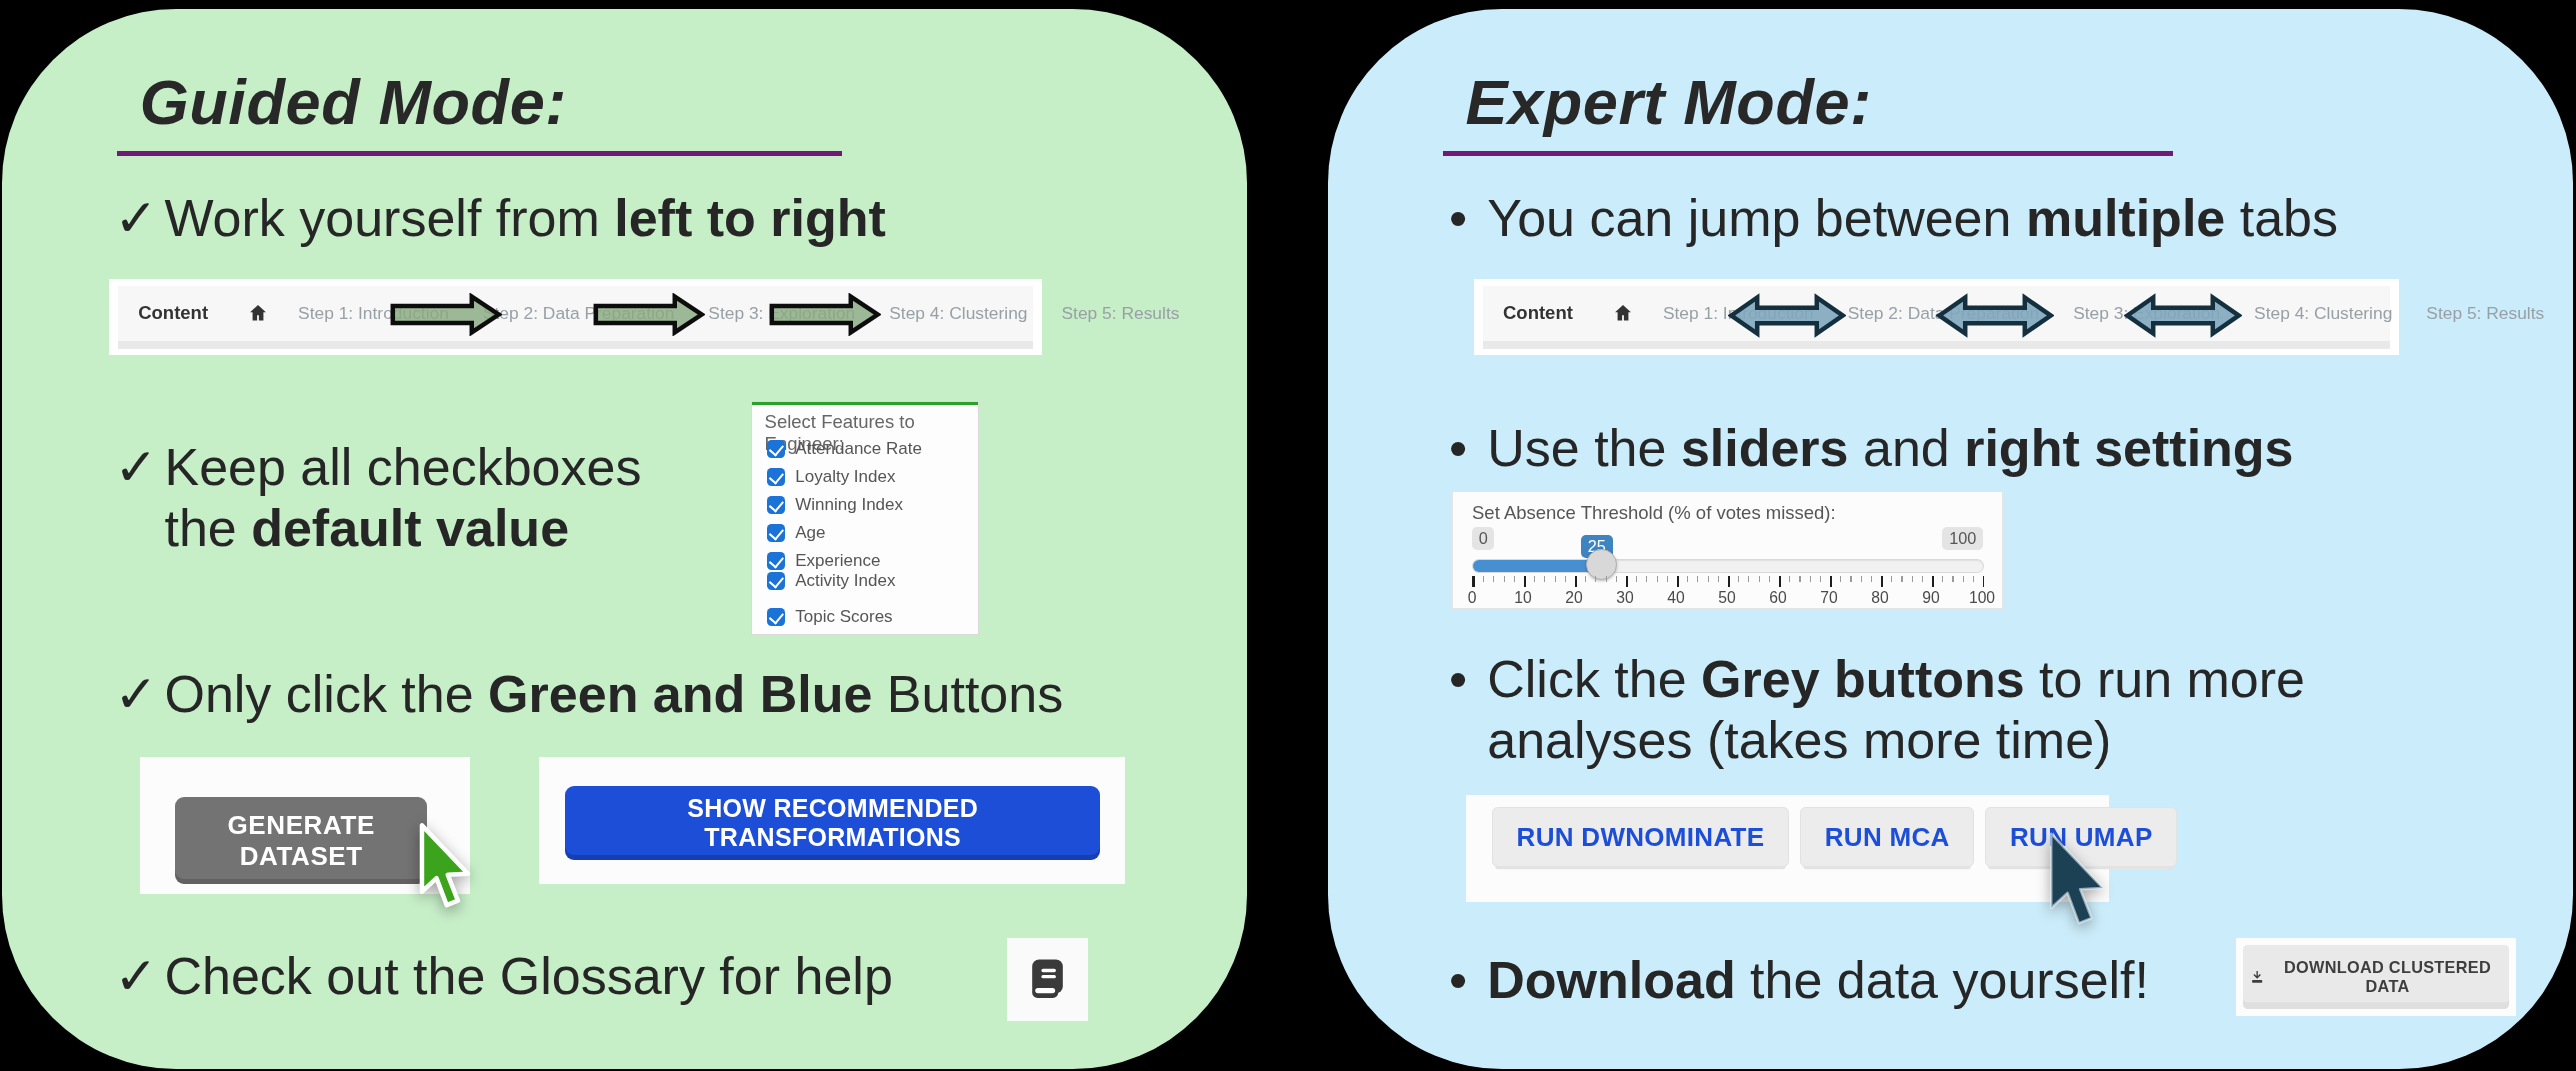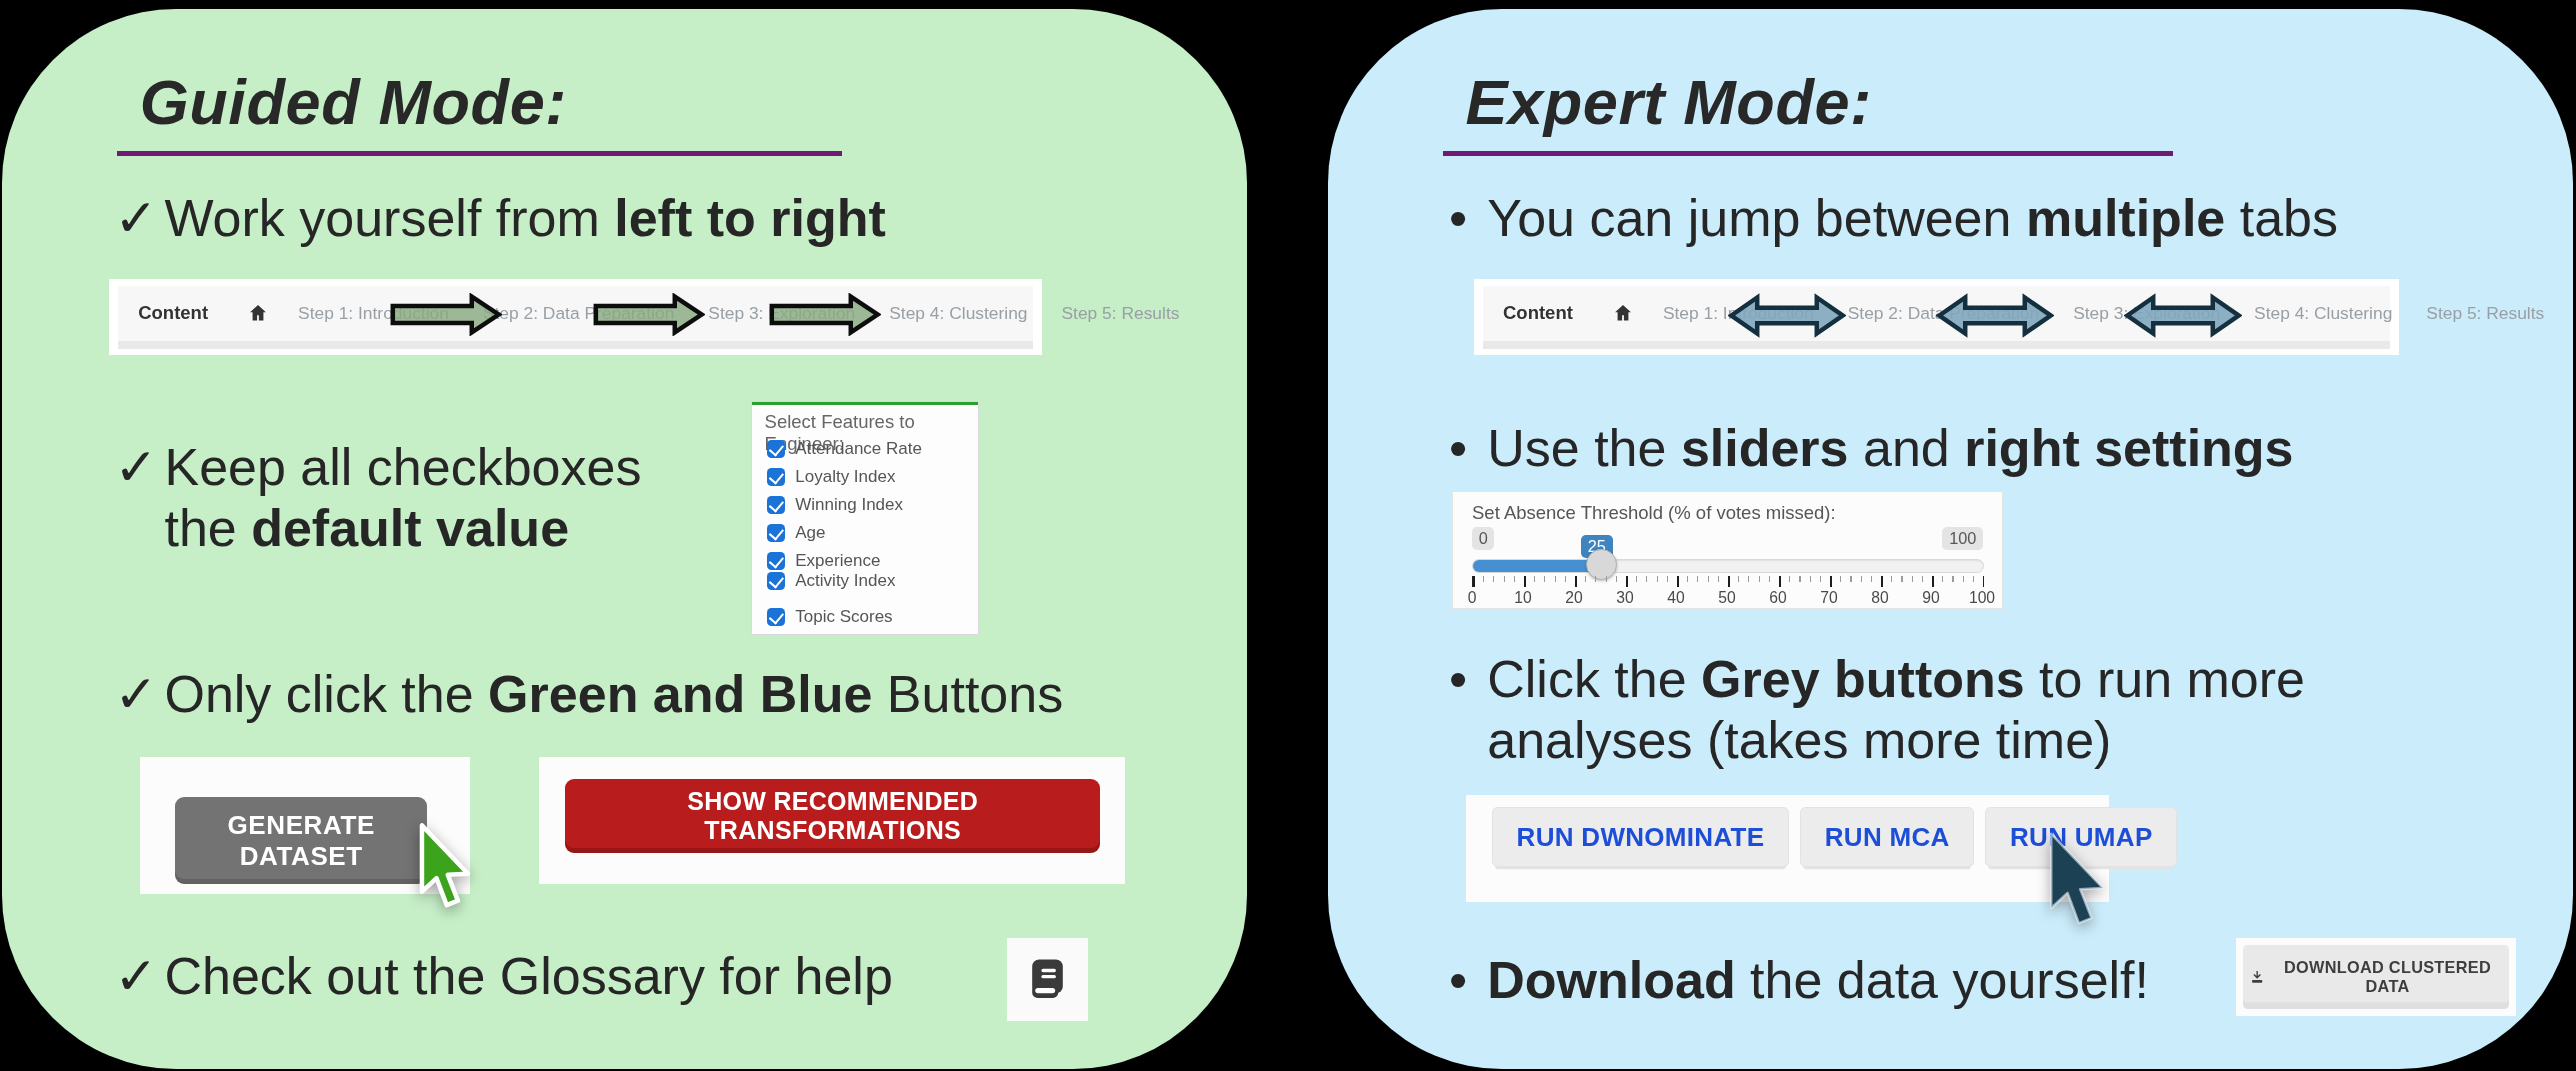--- a/index.html
+++ b/index.html
@@ -33,22 +33,22 @@
   .feat-title{position:absolute;left:12.4px;top:9px;font-size:18.5px;color:#666;}
   .feat-row{position:absolute;left:14.6px;display:flex;align-items:center;gap:10px;font-size:17px;color:#555;white-space:nowrap;}
   .cb{width:18.5px;height:18.5px;border-radius:4.5px;background:#1b73d8;position:relative;flex:0 0 auto;}
   .cb::after{content:"";position:absolute;left:5px;top:2.2px;width:6.7px;height:10.7px;border:solid #fff;border-width:0 2.2px 2.2px 0;transform:rotate(40deg);}
 
   
   .shot-card{position:absolute;background:#fcfcfc;}
   .btn-green{position:absolute;left:35px;top:40px;width:252px;height:87px;border:none;border-radius:9px;
              background:#737373;color:#fff;font-weight:700;font-size:26px;letter-spacing:0.6px;
              font-family:inherit;box-shadow:inset 0 -5px 0 rgba(0,0,0,.14);}
-  .btn-blue{position:absolute;left:26px;top:22px;width:535px;height:74px;border:none;border-radius:9px;
-            background:#b91c1c;color:#fff;font-weight:700;font-size:25px;letter-spacing:0.3px;
+  .btn-blue{position:absolute;left:26px;top:29px;width:535px;height:74px;border:none;border-radius:9px;
+            background:#1d4ed8;color:#fff;font-weight:700;font-size:25px;letter-spacing:0.3px;
             font-family:inherit;box-shadow:inset 0 -5px 0 rgba(0,0,0,.18);}
   .tile{position:absolute;background:#fafafa;display:flex;align-items:center;justify-content:center;}
 
   
   .s-card{position:absolute;background:#fcfcfc;border:1.1px solid #e4e4e4;box-sizing:border-box;}
   .s-label{position:absolute;left:19px;top:10px;font-size:18.5px;color:#555;}
   .badge{position:absolute;top:35px;padding:2.2px 6.7px;border-radius:5px;background:#e4e4e4;color:#555;font-size:16.3px;}
   .badge.blue{background:#3d84c0;color:#fff;margin-top:8px;}
   .track{position:absolute;left:19px;top:67px;width:510px;height:12.4px;border-radius:6.7px;
          background:#f1f1f1;border:0.6px solid #d9d9d9;box-shadow:inset 0 1.1px 1.7px rgba(0,0,0,.08);}

